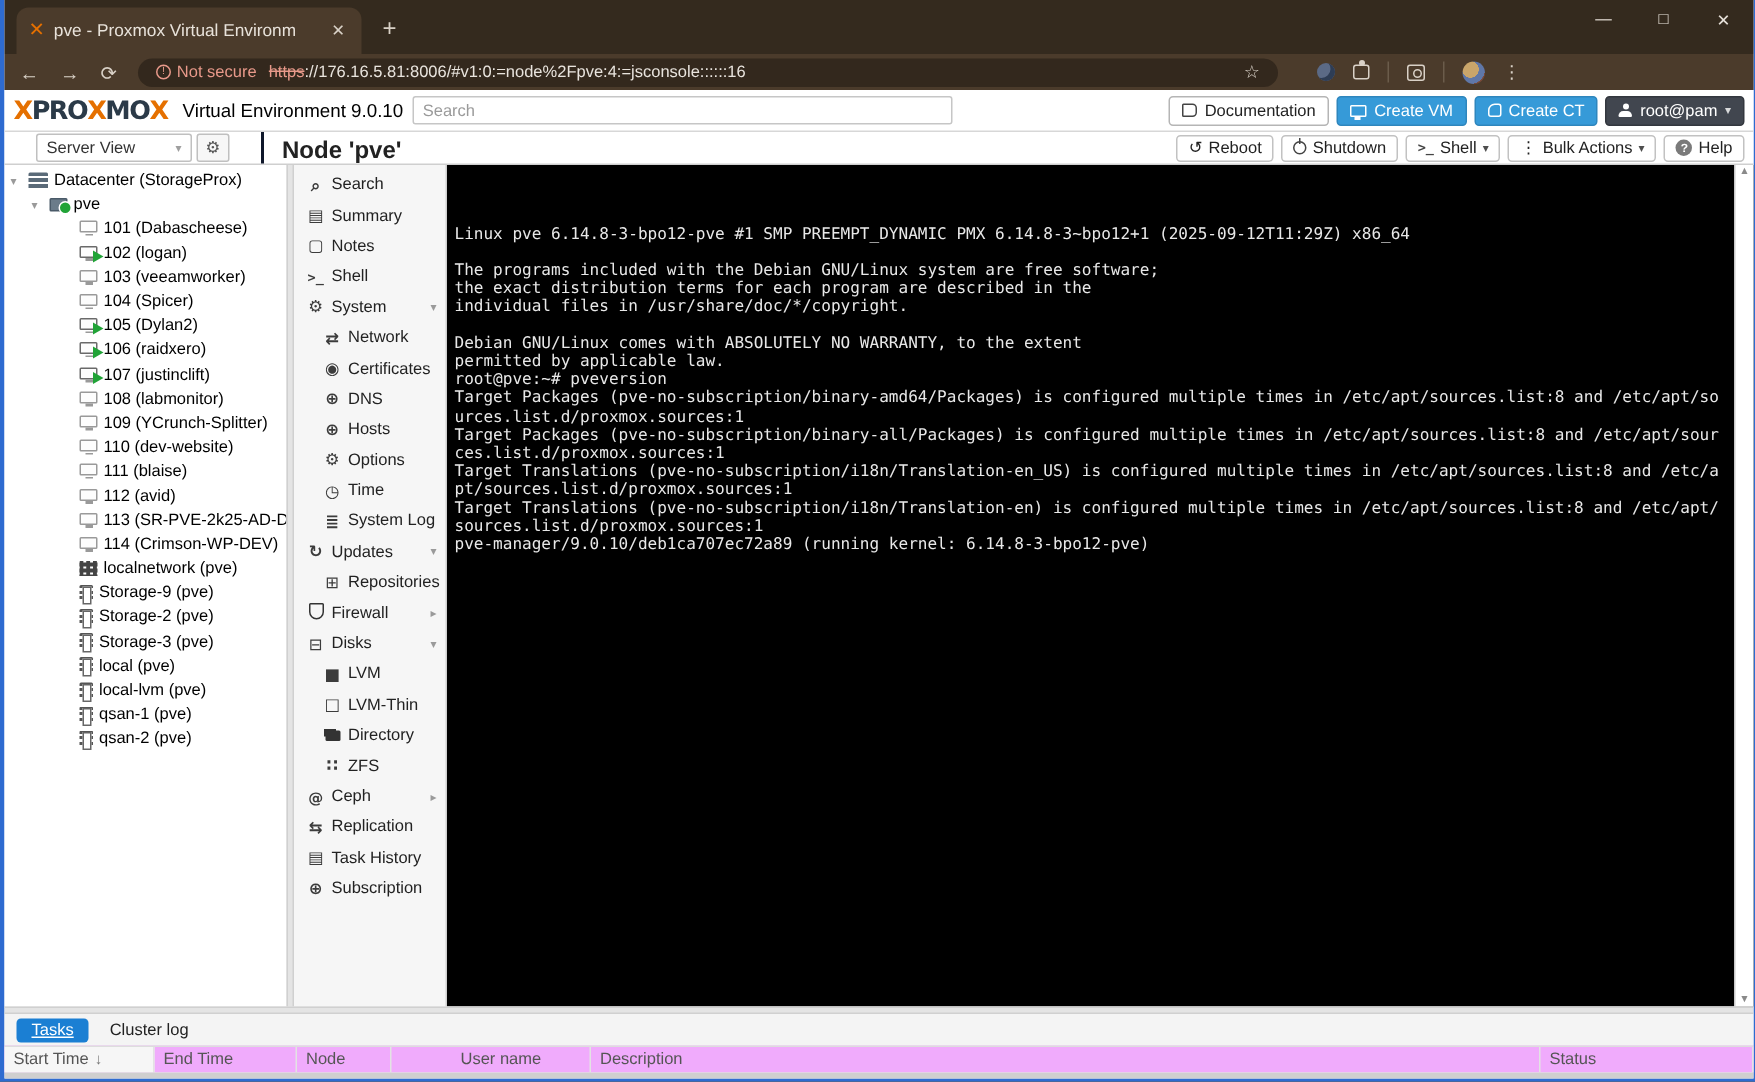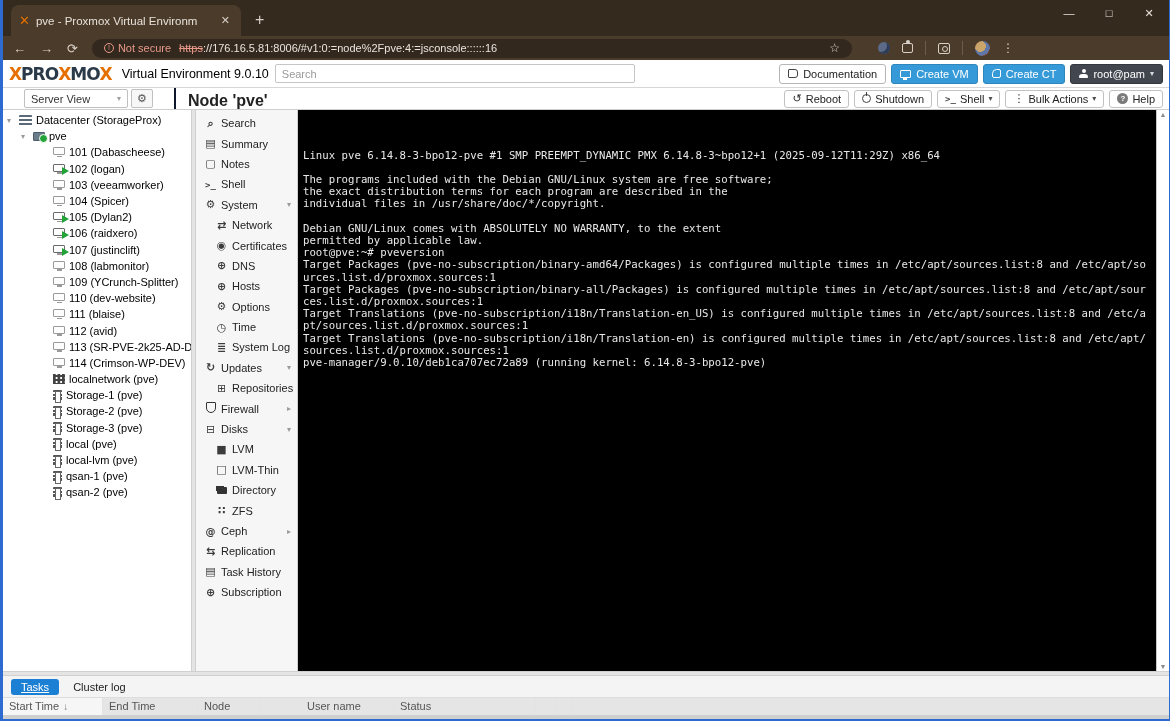--- a/index.html
+++ b/index.html
@@ -118,21 +118,21 @@
   .tline { min-height:12.2px; }
   .cursor { display:inline-block; width:6.5px; height:11px; background:#e8e8e8; vertical-align:text-bottom; margin-left:6px; }
   .term-scroll { width:13px; flex:0 0 auto; background:#fff; border-left:1px solid #c9c9c9; display:flex; flex-direction:column; justify-content:space-between; align-items:center; padding:1px 0; }
   .scroll-arrow { font-size:7px; color:#8a8a8a; }
 
   
   .hsplit { height:5px; background:#e4e4e4; border-top:1px solid #d0d0d0; border-bottom:1px solid #d0d0d0; flex:0 0 auto; }
   .task-tabs { height:21px; background:#f4f4f4; display:flex; align-items:center; gap:4px; padding-left:8px; flex:0 0 auto; }
   .ttab { font-size:11px; padding:2px 10px; border-radius:3px; color:#222; }
   .ttab.active { background:#1b7fd3; color:#fff;text-decoration:underline; }
-  .task-header { height:18px; display:flex; background:#e5e5e5; border-top:1px solid #ddd; font-size:11px; color:#555; flex:0 0 auto; }
+  .task-header { height:18px; display:flex; background:#f0abfc; border-top:1px solid #ddd; font-size:11px; color:#555; flex:0 0 auto; }
   .th-cell { border-right:1px solid #e3e3e3; padding:2px 0 0 6px; white-space:nowrap; overflow:hidden; flex:0 0 auto; }
   .th-cell.sorted { background:#f6f6f6; }
   .sort-ic { color:#777; font-size:10px; margin-left:4px; }
   .bottom-strip { height:4px; background:#cfcfcf; flex:0 0 auto; }
 </style>
 </head>
 <body>
 
 <div class="window">
 
@@ -342,21 +342,21 @@
 
         <div class="tree-row lv2">
 
           <span class="tico network"></span>
           <span>localnetwork (pve)</span>
         </div>
 
         <div class="tree-row lv2">
 
           <span class="tico storage"></span>
-          <span>Storage-1 (pve)</span>
+          <span>Storage-9 (pve)</span>
         </div>
 
         <div class="tree-row lv2">
 
           <span class="tico storage"></span>
           <span>Storage-2 (pve)</span>
         </div>
 
         <div class="tree-row lv2">
 
@@ -592,20 +592,23 @@
       </div>
 
       <div class="th-cell" style="width: 63px;">
         <span>Node</span><span class="sort-ic"></span>
       </div>
 
       <div class="th-cell" style="width: 93px; margin-left: 40px;">
         <span>User name</span><span class="sort-ic"></span>
       </div>
 
+      <div class="th-cell" style="width: 633px;">
+        <span>Description</span><span class="sort-ic"></span>
+      </div>
 
       <div class="th-cell" style="width: 142px;">
         <span>Status</span><span class="sort-ic"></span>
       </div>
 
       <div class="th-cell" style="width: 20px;">
         <span></span><span class="sort-ic"></span>
       </div>
 
       <div class="th-cell" style="width: 17px;">

